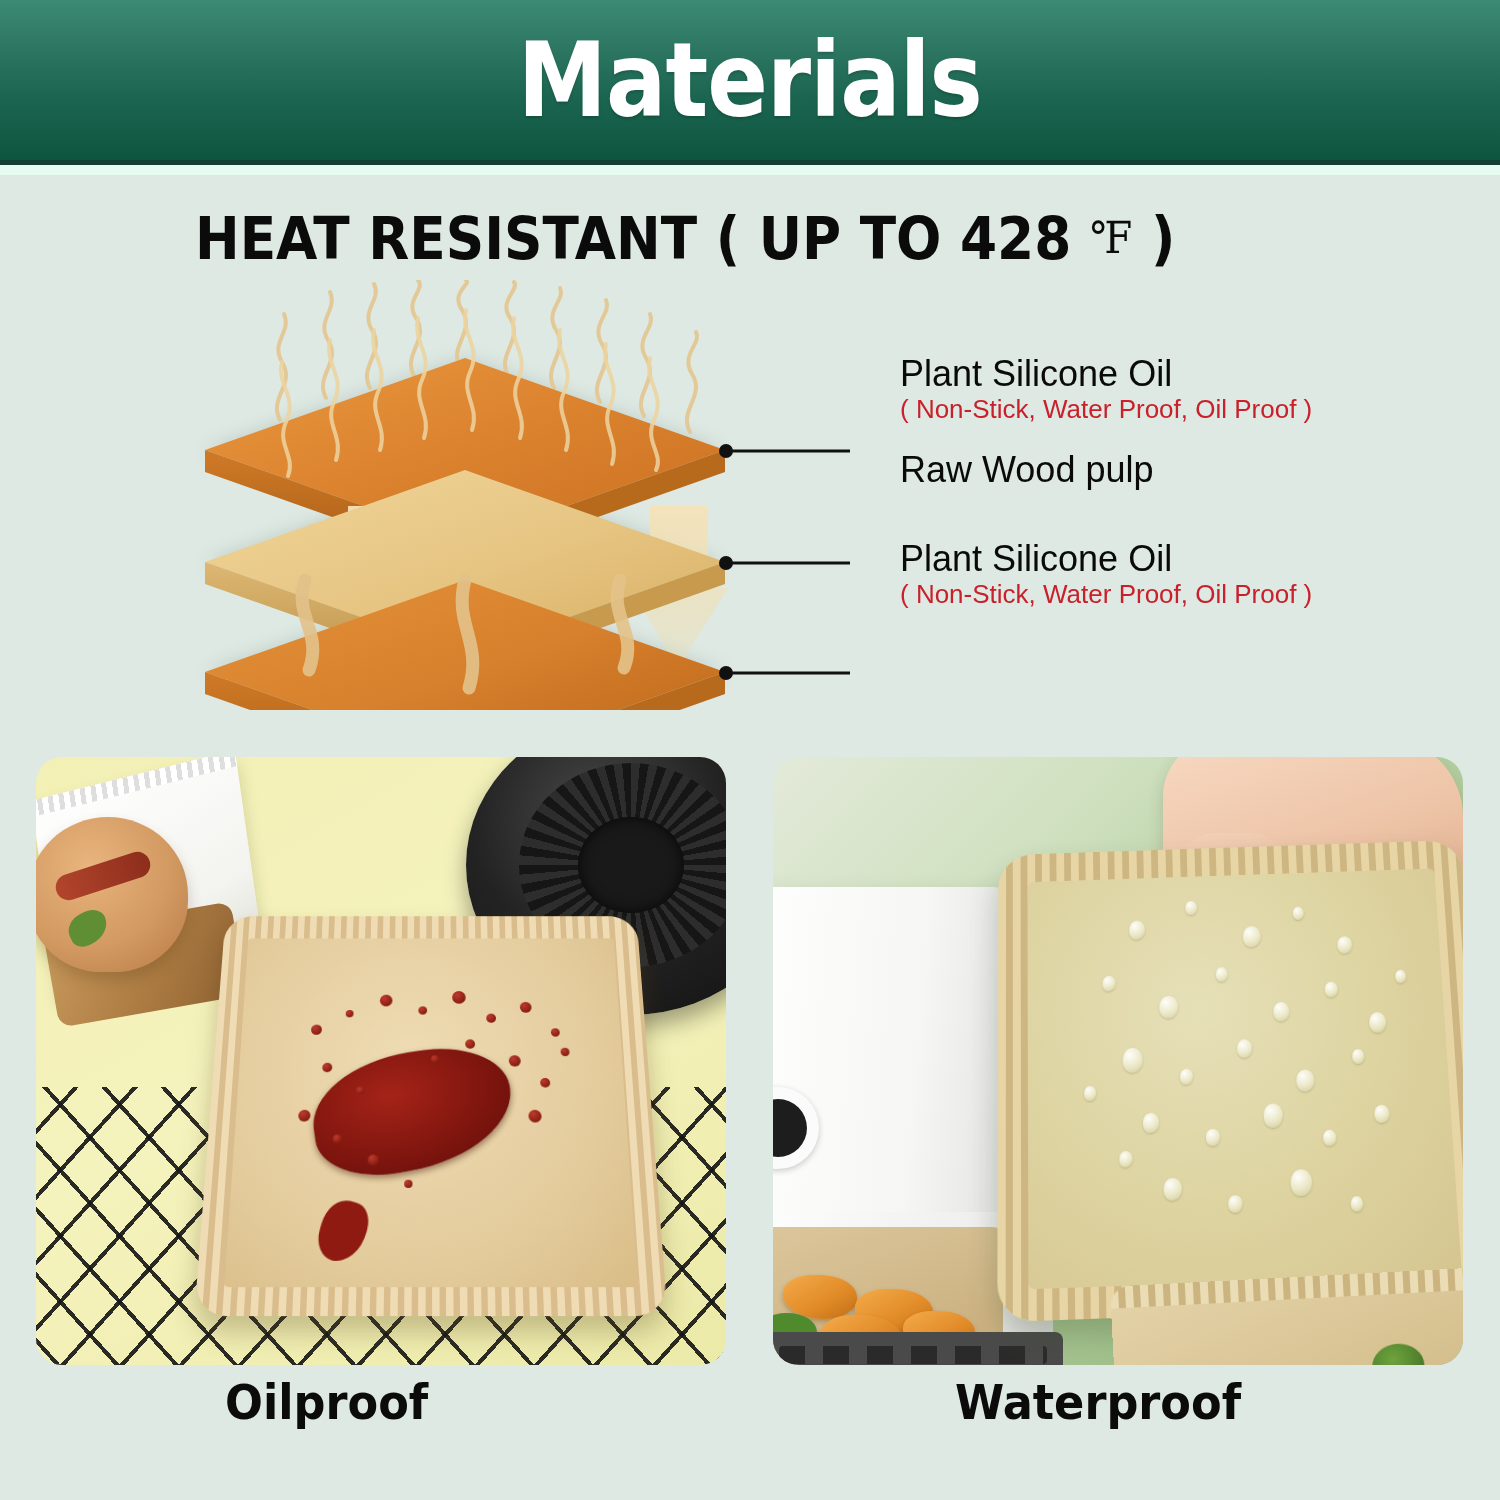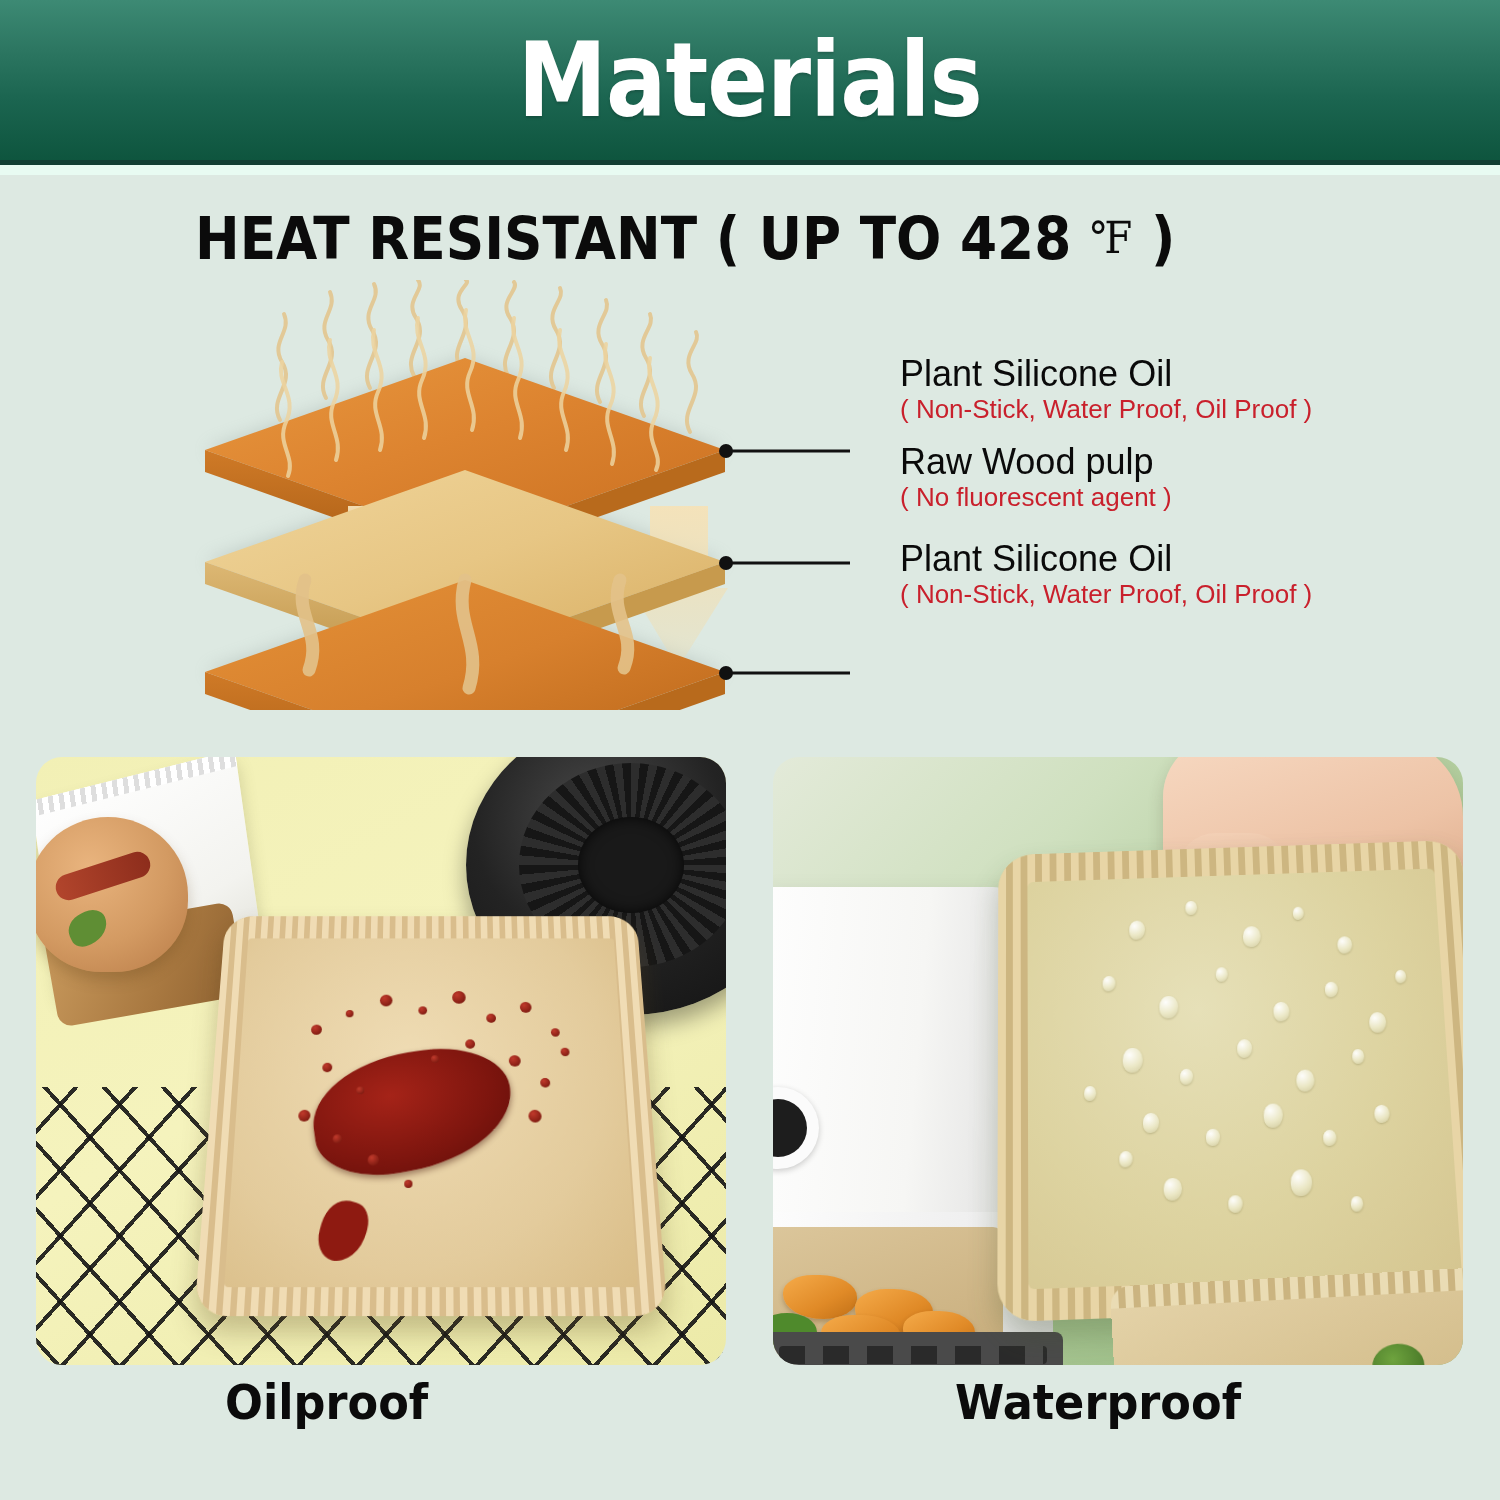--- a/index.html
+++ b/index.html
@@ -63,21 +63,21 @@
     font-size:36px; font-weight:400; color:#0a0a0a;
     white-space:nowrap; line-height:1.05;
     font-family:"Liberation Sans", sans-serif;
   }
   .callout-sub {
     font-size:26px; font-weight:400; color:#c9202c;
     white-space:nowrap; line-height:1.1; margin-top:2px;
     font-family:"Liberation Sans", sans-serif;
   }
   .c0 { top:0px; }
-  .c1 { top:88px; }
+  .c1 { top:96px; }
   .c2 { top:185px; }
 
   
   .photo {
     position:absolute; top:757px; width:690px; height:608px;
     border-radius:26px; overflow:hidden;
   }
   .photo-left  { left:36px; }
   .photo-right { left:773px; }
 
@@ -404,21 +404,20 @@
   </svg>
 </div>
 
 <div class="callouts">
   <div class="callout c0">
     <div class="callout-title">Plant Silicone Oil</div>
     <div class="callout-sub">( Non-Stick, Water Proof, Oil Proof )</div>
   </div>
   <div class="callout c1">
     <div class="callout-title">Raw Wood pulp</div>
-    <div class="callout-sub">( No fluorescent agent )</div>
   </div>
   <div class="callout c2">
     <div class="callout-title">Plant Silicone Oil</div>
     <div class="callout-sub">( Non-Stick, Water Proof, Oil Proof )</div>
   </div>
 </div>
 
 <div class="photo photo-left">
   <div class="photo-inner">
     <div class="bg-yellow"></div>

